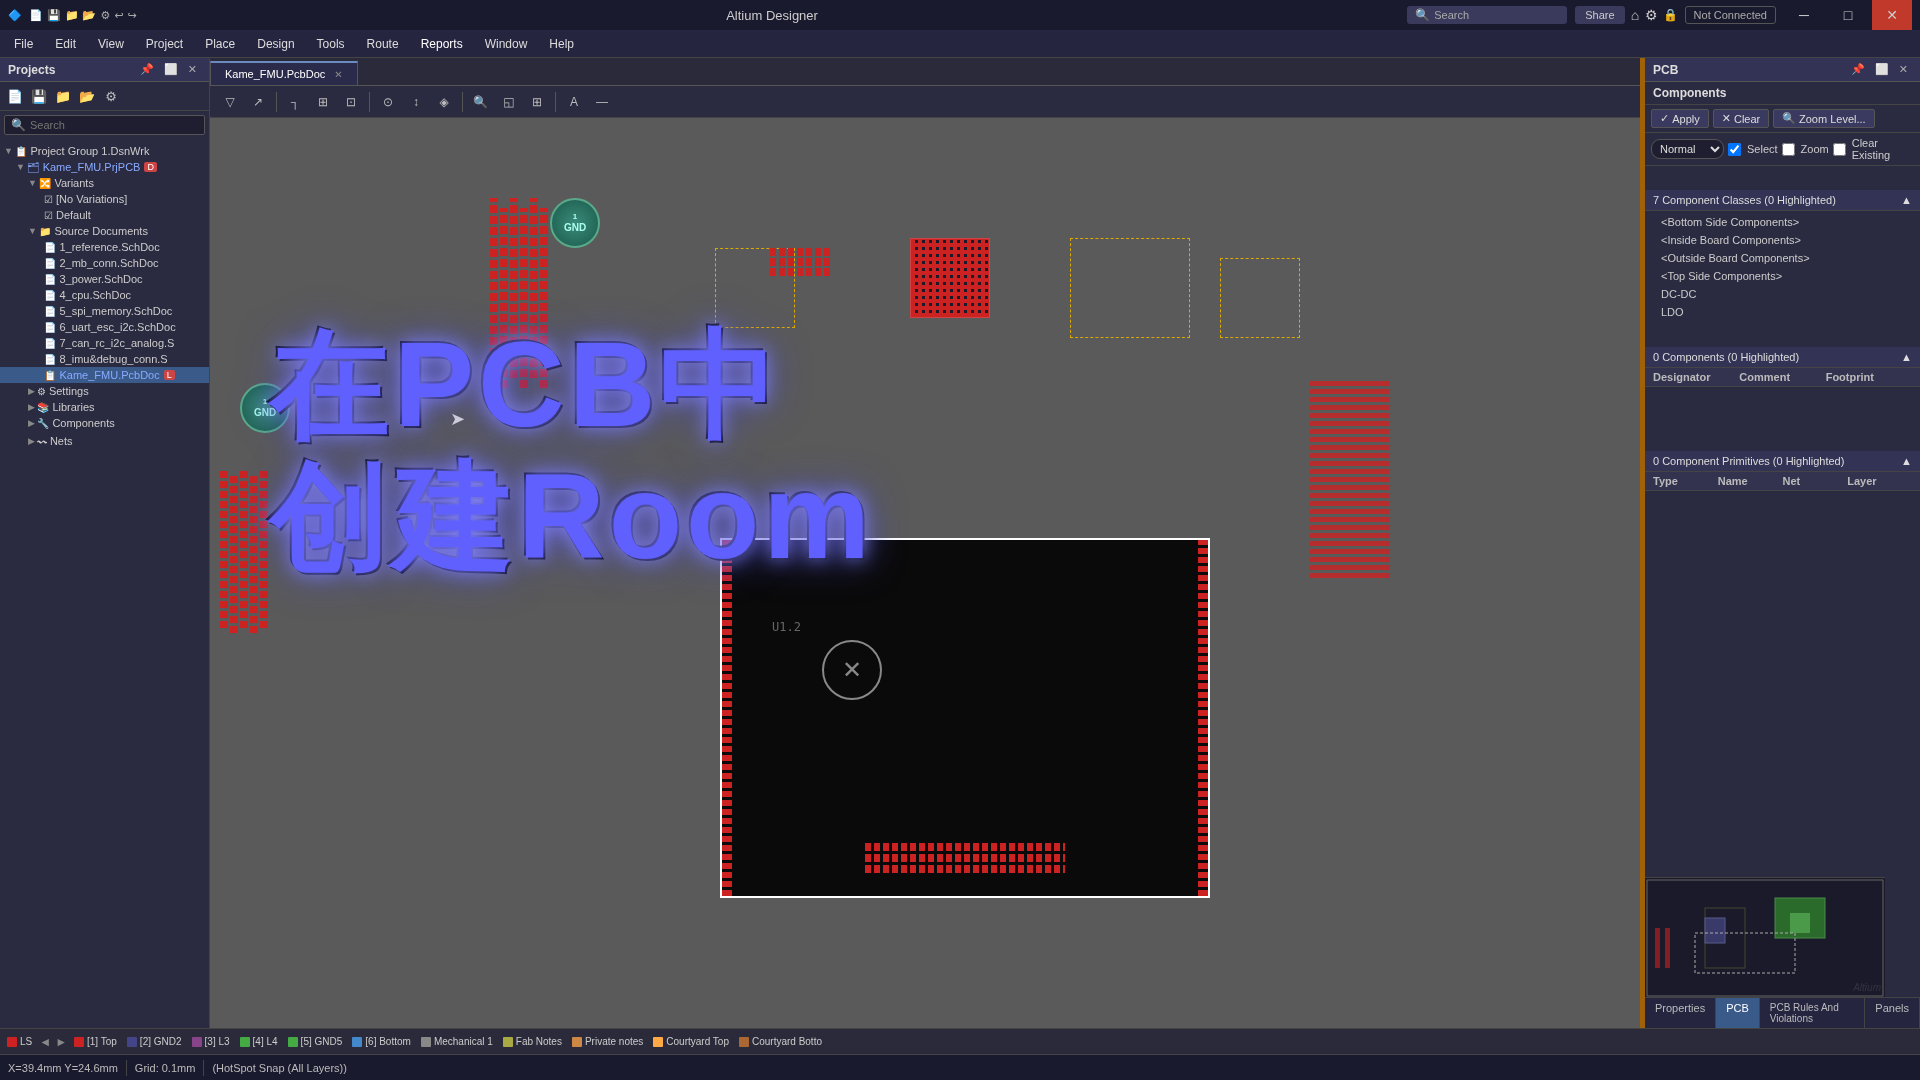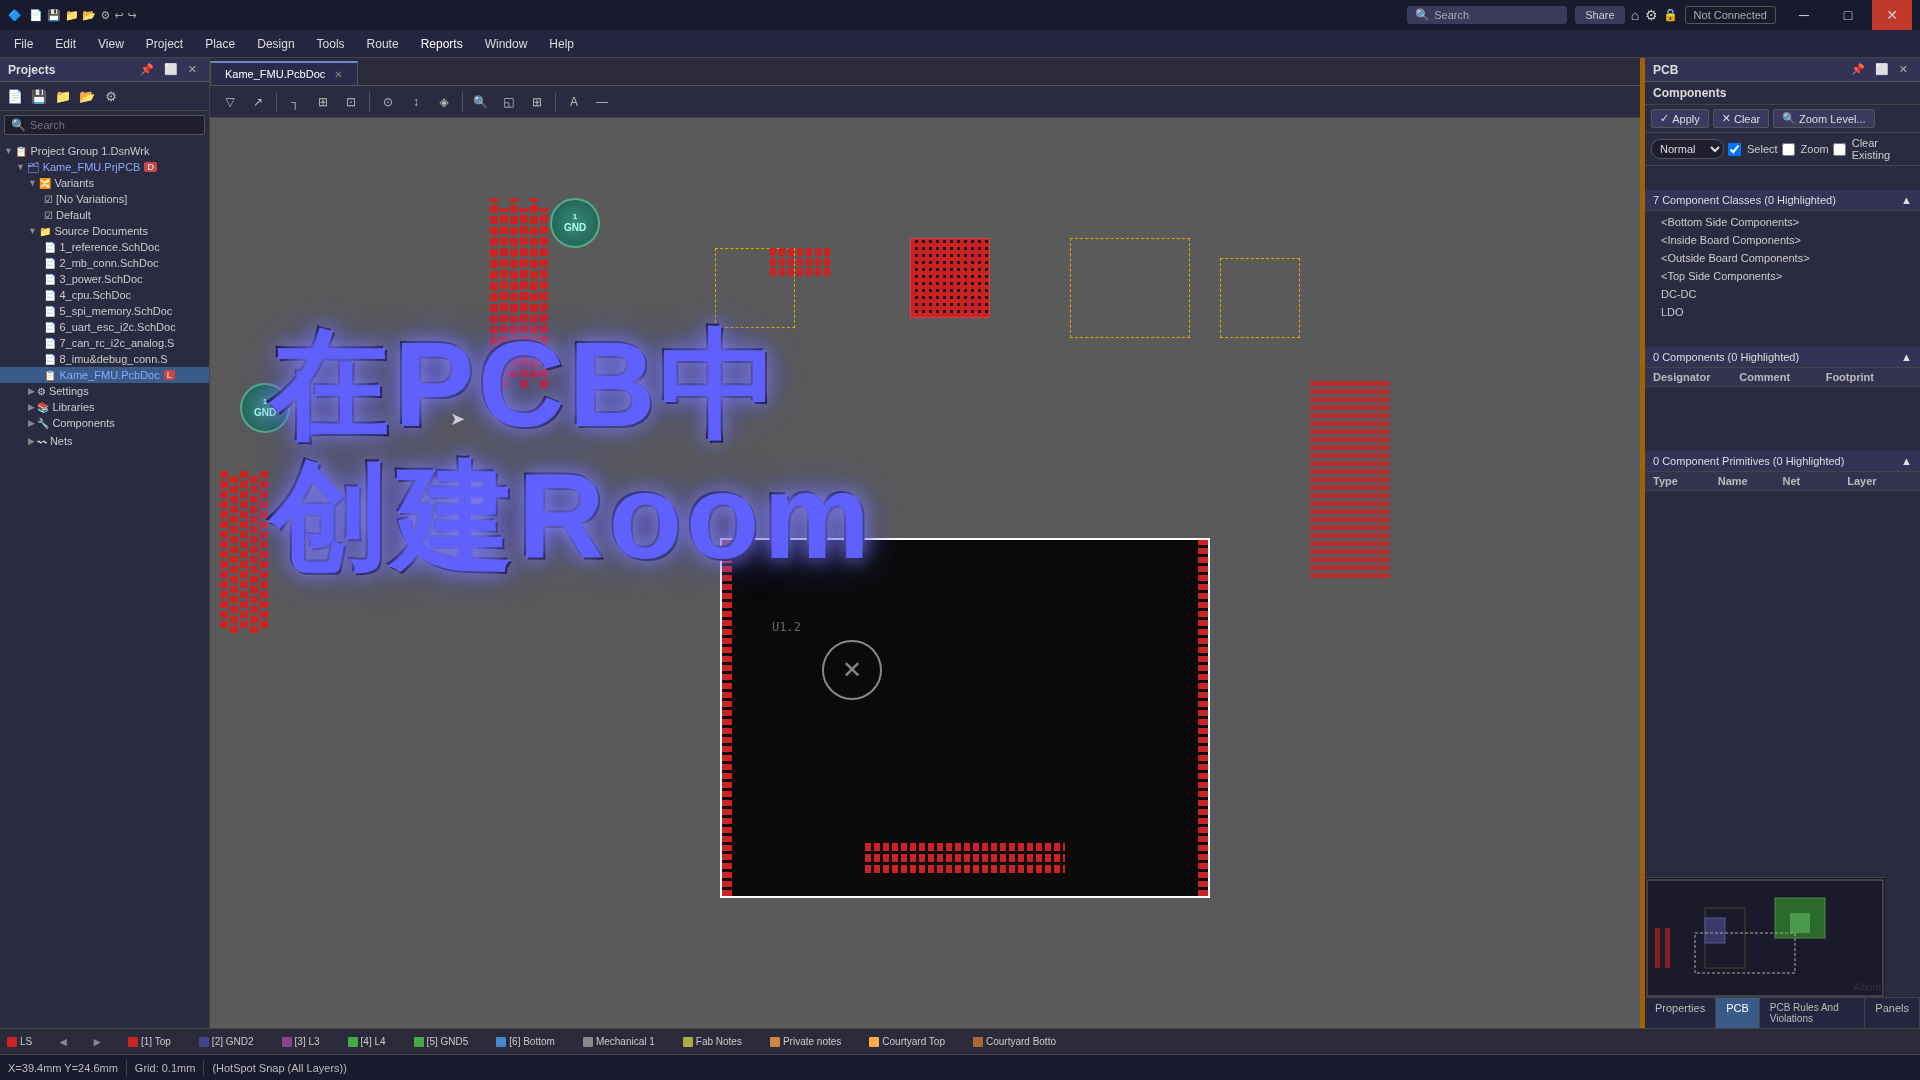--- a/index.html
+++ b/index.html
@@ -304,21 +304,21 @@
     }
     .status-sep { width: 1px; height: 16px; background: #444; }
 
     
     #layer-bar {
       height: 26px;
       background: #2a2a3a;
       display: flex;
       align-items: center;
       padding: 4px 4px;
-      gap: 22px;
+      gap: 4px;
       border-top: 1px solid #444;
       overflow-x: auto;
     }
     .layer-item {
       display: flex;
       align-items: center;
       gap: 3px;
       font-size: 10px;
       color: #ccc;
       white-space: nowrap;
@@ -377,20 +377,21 @@
   <div class="toolbar-icons">
     <span style="color:#aaa;font-size:11px;margin-right:4px;">🔷</span>
     <span style="color:#aaa;font-size:11px;">📄</span>
     <span style="color:#aaa;font-size:11px;">💾</span>
     <span style="color:#aaa;font-size:11px;">📁</span>
     <span style="color:#aaa;font-size:11px;">📂</span>
     <span style="color:#aaa;font-size:11px;">⚙</span>
     <span style="color:#aaa;font-size:11px;">↩</span>
     <span style="color:#aaa;font-size:11px;">↪</span>
   </div>
+  <div class="title">Altium Designer</div>
   <div style="display:flex;align-items:center;gap:8px;">
     <div class="search-bar">
       <span style="color:#aaa;">🔍</span>
       <span style="font-size:11px;color:#aaa;">Search</span>
     </div>
     <div style="display:flex;align-items:center;gap:6px;">
       <span style="background:#3a3a5c;padding:3px 10px;border-radius:3px;cursor:pointer;font-size:11px;">Share</span>
       <span style="cursor:pointer;font-size:14px;">⌂</span>
       <span style="cursor:pointer;font-size:14px;">⚙</span>
       <span style="cursor:pointer;font-size:12px;">🔒</span>

